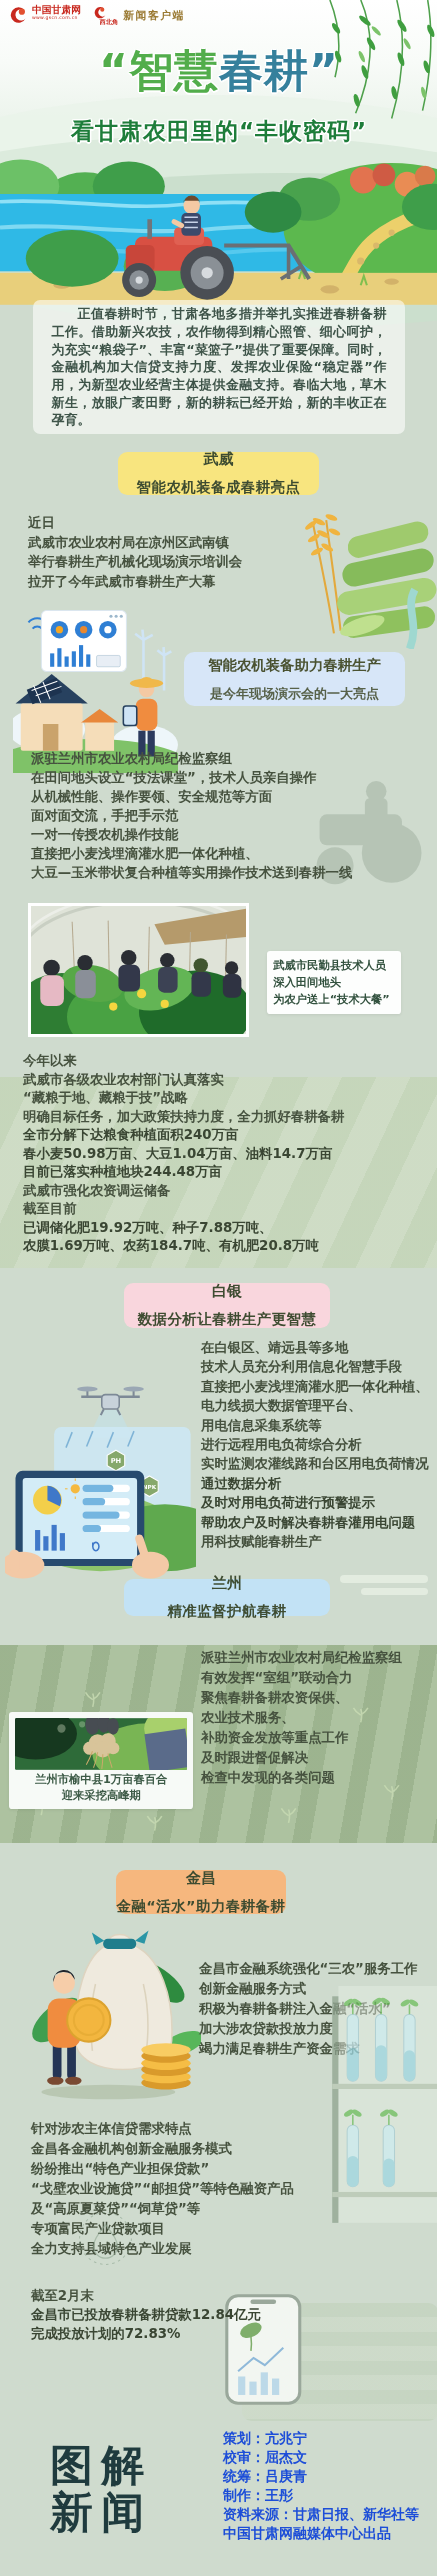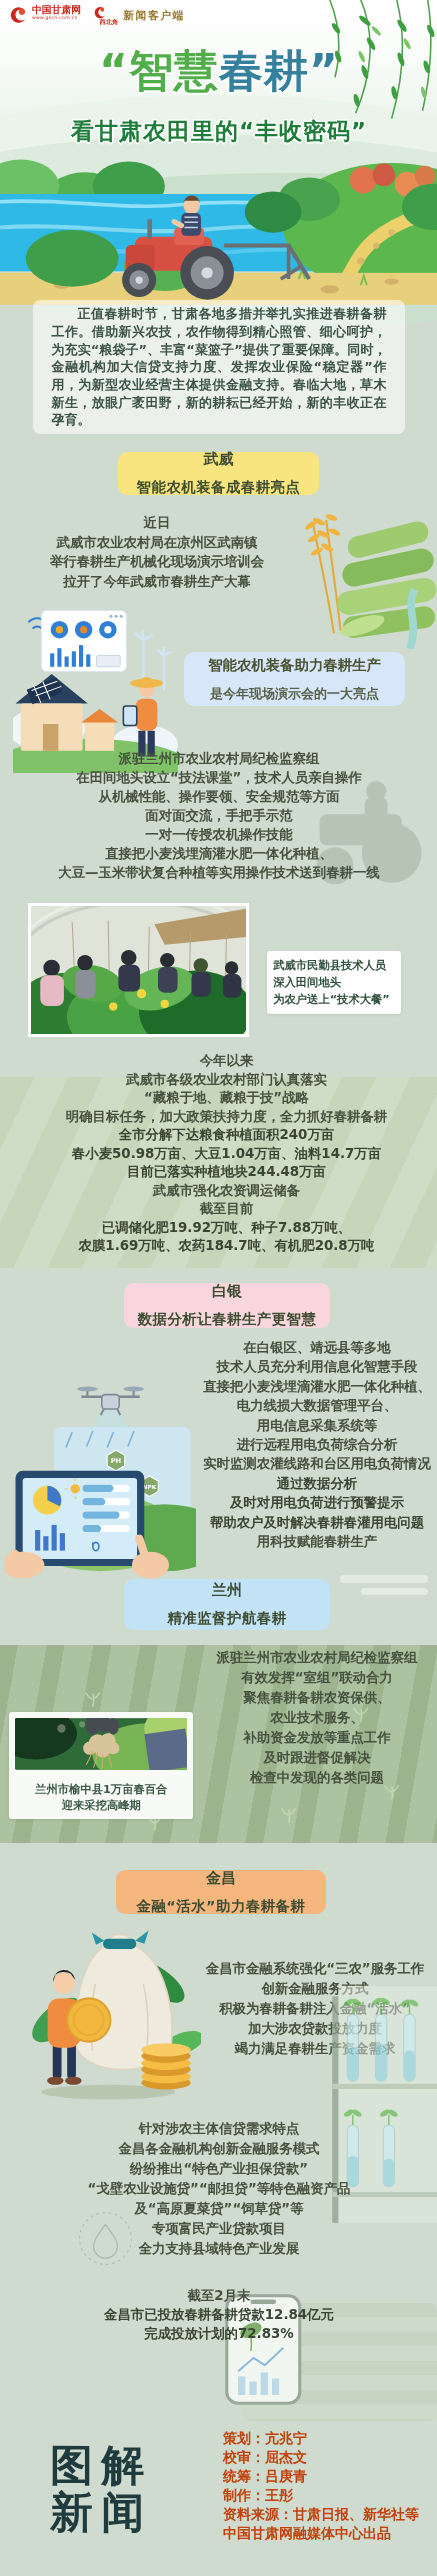--- a/index.html
+++ b/index.html
@@ -25,51 +25,51 @@
   
   .intro-card{position:absolute;top:300px;left:33px;width:372px;box-sizing:border-box;
               padding:5.2px 18.5px;background:rgba(255,255,255,.58);border-radius:7.2px}
   .intro-card p{margin:0;font-size:13px;line-height:17.7px;font-weight:700;color:#3e5449;
                 text-align:justify;text-indent:2em}
   
   .badge{position:absolute;border-radius:9.3px;display:flex;flex-direction:column;align-items:center;
          justify-content:center;gap:9px;color:#3e4c31;font-weight:900;text-align:center}
   .badge .b1{font-size:15px}.badge .b2{font-size:14.4px;letter-spacing:0.5px}
   
-  .tblock{position:absolute;text-align:center}
+  .tblock{position:absolute;}
   .tblock .ln{font-size:13.4px;font-weight:700;white-space:nowrap;color:#46523f}
   .tblock .bold{font-weight:900;color:#3a4633}
   
   .bubble{position:absolute;top:652px;left:184px;width:221px;height:54px;background:#d7e6f8;
           border-radius:10.3px;display:flex;flex-direction:column;align-items:center;justify-content:center;gap:10px}
   .bubble .l1{font-size:14.4px;font-weight:900;color:#4a5231;white-space:nowrap}
   .bubble .l2{font-size:13px;font-weight:700;color:#58624a;white-space:nowrap}
   
   .photo-frame{position:absolute;border:3.1px solid #ffffff;overflow:hidden;background:#dfe5da}
   .caption-card{position:absolute;background:#fdfefd;border-radius:3.1px;box-sizing:border-box;
                 padding:6.2px 6.2px;box-shadow:0 1px 3.1px rgba(0,0,0,.08)}
   .caption-card .ln{font-size:11.3px;line-height:17px;font-weight:700;color:#33523f;white-space:nowrap}
   .photo-card{position:absolute;background:#f7faf7;border-radius:3.1px;box-sizing:border-box;padding:6.2px;
               box-shadow:0 1px 3.1px rgba(0,0,0,.08)}
-  .photo-card .cap{margin-top:12px;text-align:center}
+  .photo-card .cap{margin-top:2px;text-align:center}
   .photo-card .cap .ln{font-size:11.3px;line-height:15.5px;font-weight:700;color:#3c5a46;white-space:nowrap}
   
   .stats-band{position:absolute;top:1077px;left:0;width:438px;height:191px;opacity:.75;
     background:repeating-linear-gradient(115deg,rgba(164,196,120,.30) 0 31px,rgba(205,224,168,.30) 31px 62px)}
   .dark-band{position:absolute;top:1645px;left:0;width:438px;height:198px;background:#a9bf9b}
   .dark-band .stripes{position:absolute;inset:0;
     background:repeating-linear-gradient(100deg,rgba(92,120,80,.16) 0 17.5px,rgba(255,255,255,.05) 17.5px 46px)}
   .footer-rows{position:absolute;top:2303px;left:242px;width:196px;height:118px;border-radius:9.3px;opacity:.45;
     background:repeating-linear-gradient(180deg,rgba(150,180,130,.35) 0 14.4px,rgba(198,215,178,.35) 14.4px 29px)}
   .cloud-bar{position:absolute;background:#e6efe3;border-radius:5.2px;opacity:.85}
   
   .brand{position:absolute;top:2442px;left:50px;color:#1f3b3e;font-weight:900;
          font-size:43px;line-height:47px;letter-spacing:8.2px}
   .credits{position:absolute;top:2429px;left:223px}
-  .credits .ln{font-size:14px;line-height:19px;font-weight:700;color:#c2410c;white-space:nowrap}
+  .credits .ln{font-size:14px;line-height:19px;font-weight:700;color:#1d4ed8;white-space:nowrap}
 </style>
 </head>
 <body>
 
 <div id="poster">
 
   <div class="sky"></div>
   <div class="wave" style="top:95px;left:-93px;width:618px;height:155px;background:#eaf3ea;opacity:.95"></div>
   <div class="wave" style="top:135px;left:-144px;width:721px;height:165px;background:#dcebdd"></div>
   <div class="wave" style="top:173px;left:-77px;width:721px;height:155px;background:#cbdfcd"></div>
@@ -421,21 +421,21 @@
       <rect x="150" y="190" width="92" height="14" rx="7" fill="#ffffff"></rect>
         <rect x="150" y="190" width="36" height="14" rx="7" fill="#74b5e0"></rect>
     </g>
     <path d="M170,232 a6,8 0 1 1 0,.1 M170,224 l0,8" stroke="#3f78c9" stroke-width="3" fill="none"></path>
     <ellipse cx="34" cy="268" rx="42" ry="26" fill="#f3c9a6"></ellipse>
     <rect x="8" y="238" width="20" height="44" rx="10" fill="#f3c9a6"></rect>
     <ellipse cx="282" cy="268" rx="36" ry="26" fill="#f3c9a6"></ellipse>
     <rect x="258" y="208" width="16" height="52" rx="8" fill="#f3c9a6" transform="rotate(-18 266 234)"></rect>
   </svg>
 
-  <div class="badge" style="top:1579px;left:124px;width:206px;height:51px;background:#c2e2f5">
+  <div class="badge" style="top:1579px;left:124px;width:206px;height:37px;background:#c2e2f5">
     <div class="b1">兰州</div>
     <div class="b2">精准监督护航春耕</div>
   </div>
   <div class="cloud-bar" style="top:1575px;left:340px;width:88px;height:8.2px"></div>
   <div class="cloud-bar" style="top:1588px;left:361px;width:67px;height:7.2px"></div>
 
   <div class="dark-band">
     <div class="stripes"></div>
     <svg width="438" height="198" viewBox="0 0 850 384" style="position:absolute;inset:0">
       <g stroke="#c9dcb4" stroke-width="3" fill="none" opacity=".8">
@@ -486,21 +486,21 @@
   <div class="tblock" style="top:1648px;left:201px;width:232px;line-height:20px">
     <div class="ln">派驻兰州市农业农村局纪检监察组</div>
     <div class="ln">有效发挥“室组”联动合力</div>
     <div class="ln">聚焦春耕备耕农资保供、</div>
     <div class="ln">农业技术服务、</div>
     <div class="ln">补助资金发放等重点工作</div>
     <div class="ln">及时跟进督促解决</div>
     <div class="ln">检查中发现的各类问题</div>
   </div>
 
-  <div class="badge" style="top:1870px;left:116px;width:210px;height:44px;background:#f6b77e">
+  <div class="badge" style="top:1870px;left:116px;width:170px;height:44px;background:#f6b77e">
     <div class="b1">金昌</div>
     <div class="b2">金融“活水”助力春耕备耕</div>
   </div>
 
   <svg class="abs" style="top:1922px;left:26px" width="175" height="178" viewBox="0 0 340 345">
     <ellipse cx="160" cy="330" rx="130" ry="14" fill="#b9c7b2"></ellipse>
     <ellipse cx="60" cy="190" rx="58" ry="28" fill="#3f9e4f" transform="rotate(-40 60 190)"></ellipse>
     <ellipse cx="255" cy="115" rx="62" ry="26" fill="#2e8b3f" transform="rotate(35 255 115)"></ellipse>
     <ellipse cx="305" cy="235" rx="42" ry="20" fill="#57b65a" transform="rotate(-20 305 235)"></ellipse>
     <path d="M162,42 C152,18 212,18 202,42 C262,62 288,150 283,230 C278,305 98,305 96,230 C93,150 112,62 162,42 Z" fill="#efeade" stroke="#ded4c0" stroke-width="3"></path>

